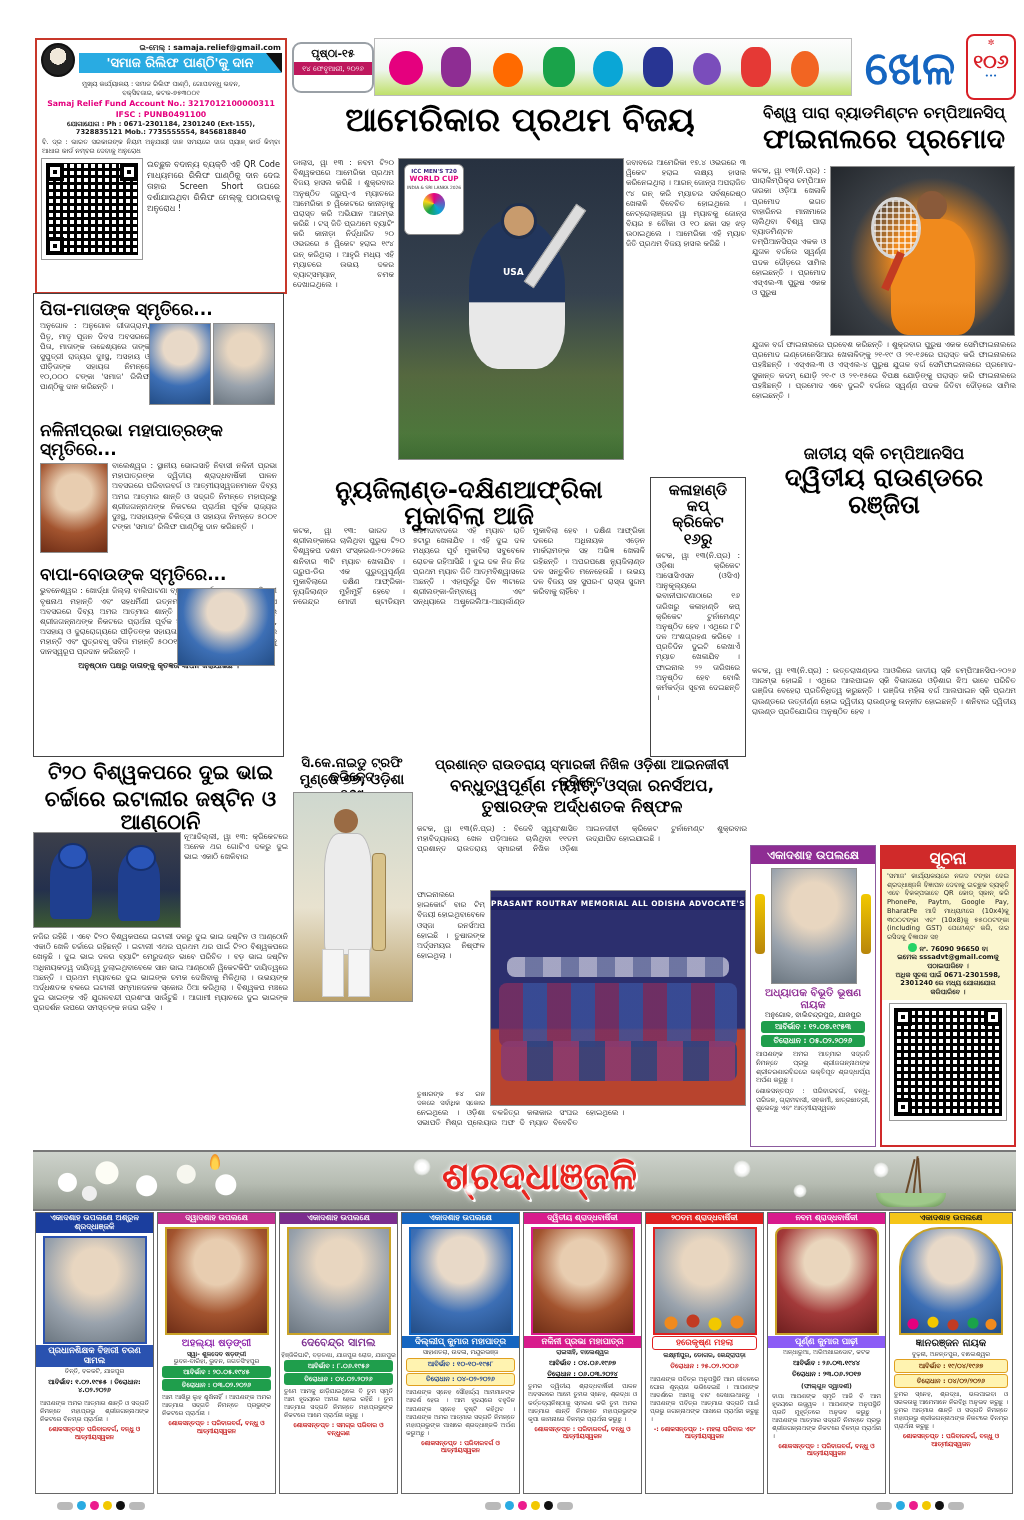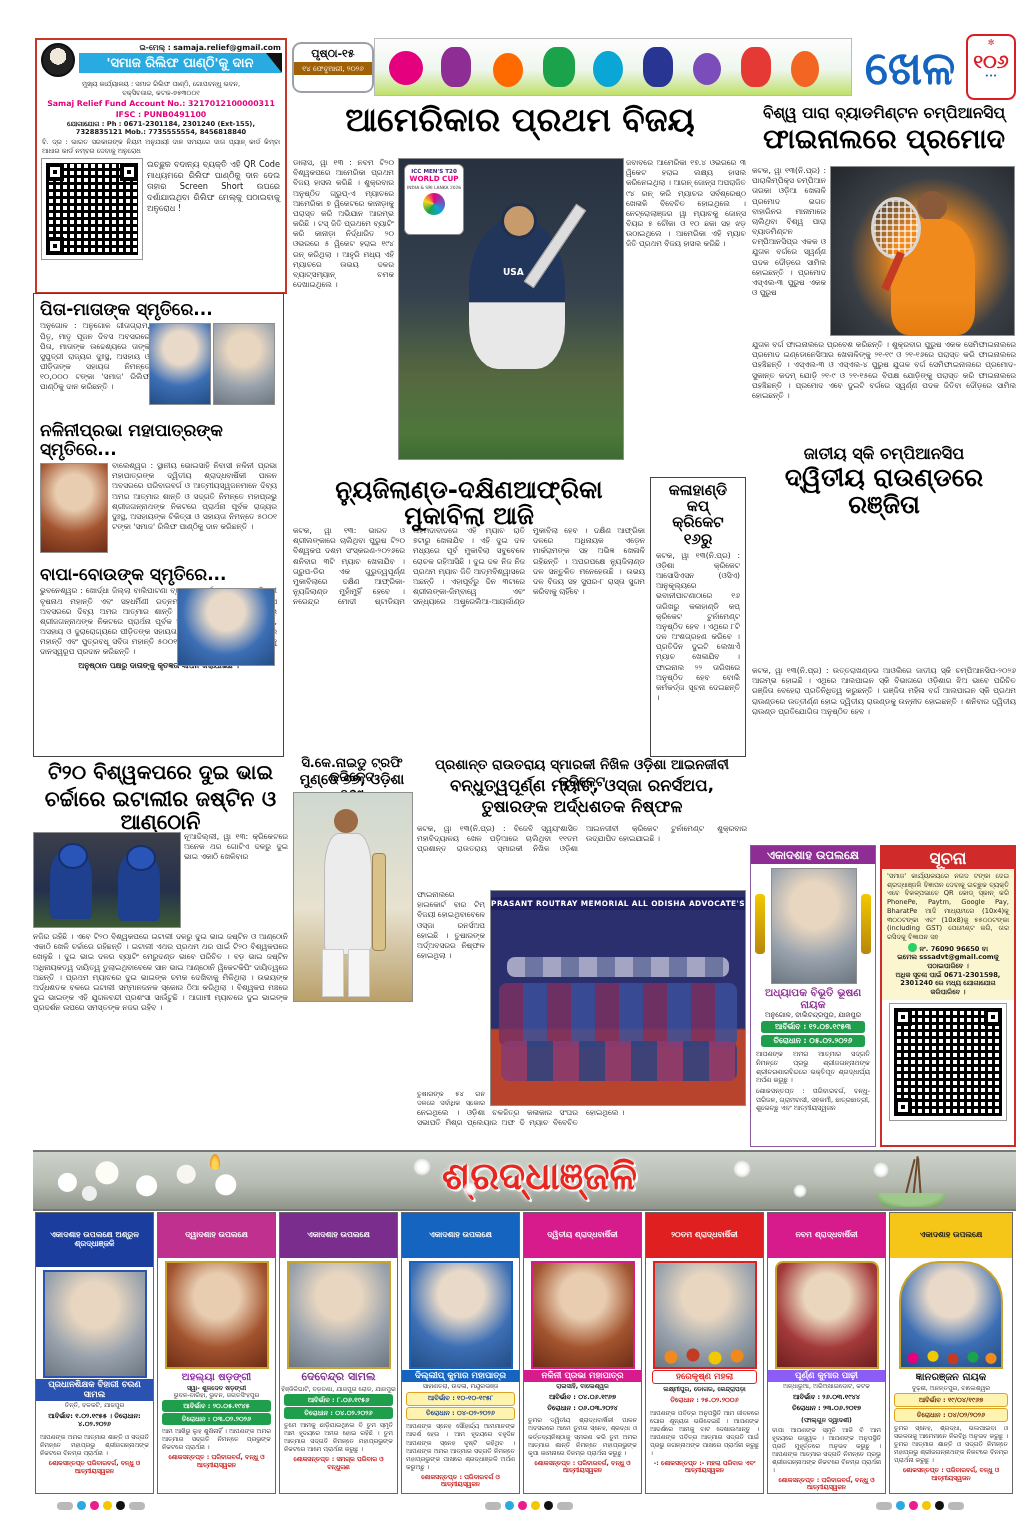--- a/index.html
+++ b/index.html
@@ -13,21 +13,21 @@
   .hl{color:#000;font-weight:bold;line-height:1.08;}
   .ph{position:absolute;border:1px solid #8f8f8f;overflow:hidden;}
   
   .relief{border:2px solid #c8382a;background:#fff;}
   .relief-title{background:#29abe2;color:#fff;font-weight:bold;font-size:13px;text-align:center;padding:2px 0;position:relative;}
   .relief-title:after{content:"";position:absolute;right:-1px;top:0;border-top:20px solid #111;border-left:16px solid transparent;}
   .avatar{width:30px;height:30px;border-radius:50%;background:radial-gradient(circle at 50% 38%,#f0e8da 0 34%,#222 35% 100%);border:2px solid #111;}
   .magenta{color:#e5007e;}
   
   .badge{border:2px solid #9aa0a6;border-radius:9px;background:#fff;overflow:hidden;}
-  .badge .date{background:#a16207;color:#fff;}
+  .badge .date{background:#be185d;color:#fff;}
   .banner-sports{background:linear-gradient(180deg,#fdfdfd 0%,#eef6ee 55%,#bfe06a 100%);overflow:hidden;}
   .blob{position:absolute;border-radius:50%;filter:blur(0.3px);}
   .khela{font-weight:bold;color:#1565c0;text-shadow:0 0 2px #fff,0 0 4px #fff,1px 1px 0 #fff;}
   .logo106{border:2px solid #d81f26;border-radius:8px;color:#d81f26;background:#fff;}
   
   .photo-cricket-main{background:linear-gradient(180deg,#273140 0%,#35414f 45%,#55683f 72%,#4a7d3a 100%);}
   .photo-badminton{background:radial-gradient(circle at 55% 55%,#f08a1d 0 26%,#3a3f45 60%,#23272c 100%);}
   .photo-ski{background:linear-gradient(180deg,#9fb2a1 0 18%,#e9edf0 19% 100%);}
   .photo-brothers{background:linear-gradient(180deg,#3c3f4a 0%,#24304d 60%,#3c5a33 100%);}
   .photo-batsman{background:linear-gradient(180deg,#cfd8cf 0%,#e8e2cf 55%,#b9a06a 100%);}
@@ -54,21 +54,21 @@
   
   .tribute{background:linear-gradient(180deg,#cdd2cb 0%,#b6bcb2 55%,#8f958b 100%);border-top:2px solid #777;border-bottom:2px solid #777;}
   .tribute-title{font-weight:bold;color:#e8251f;text-shadow:0 0 2px #fff,0 0 5px #fff,2px 2px 0 #fff;}
   .flowers{background:radial-gradient(circle at 12% 55%,#fff 0 9px,transparent 10px),radial-gradient(circle at 30% 35%,#fdfdf5 0 11px,transparent 12px),radial-gradient(circle at 48% 62%,#fff 0 10px,transparent 11px),radial-gradient(circle at 66% 38%,#f7f7ef 0 9px,transparent 10px),radial-gradient(circle at 84% 60%,#fff 0 10px,transparent 11px),radial-gradient(circle at 22% 78%,#eee 0 7px,transparent 8px);}
   .diya{position:absolute;width:44px;height:26px;background:radial-gradient(ellipse at 50% 40%,#5a3category,#5a3a22 0 60%,#3a2415 100%);border-radius:0 0 22px 22px;}
   .flame{position:absolute;width:10px;height:16px;background:radial-gradient(ellipse at 50% 70%,#ffd34d 0 40%,#f08a1d 70%,transparent 100%);border-radius:50% 50% 50% 50%/62% 62% 38% 38%;}
   .incense{position:absolute;width:2px;background:#6b4a2a;transform-origin:bottom;}
   .sparkle{position:absolute;border-radius:50%;background:radial-gradient(circle,#fff 0 30%,rgba(255,255,255,.65) 55%,transparent 70%);}
   
   .obit{position:absolute;top:1212px;width:119px;height:282px;border:1.6px solid #666;background:#fff;box-sizing:border-box;}
-  .obit .hdr{color:#fff;font-weight:bold;text-align:center;font-size:7.8px;line-height:1.15;padding:18px 1px;}
+  .obit .hdr{color:#fff;font-weight:bold;text-align:center;font-size:7.8px;line-height:1.15;padding:1px 1px;}
   .obit .oph{margin:3px auto 1px;width:100px;height:104px;border:2px solid #c9a227;position:relative;overflow:hidden;}
   .obit .name{font-weight:bold;text-align:center;font-size:8.6px;line-height:1.1;padding:1.5px 1px;}
   .obit .loc{text-align:center;font-size:6.3px;color:#222;line-height:1.15;}
   .obit .dates{margin:2px 4px;text-align:center;font-size:6.6px;line-height:1.35;padding:1.5px 0;}
   .obit .bod{margin:2px 4px;font-size:6.3px;line-height:1.28;text-align:justify;color:#161616;}
   .obit .foot{margin:1px 3px;text-align:center;font-size:6.3px;line-height:1.2;color:#c21616;font-weight:bold;}
   .regdots{display:flex;align-items:center;gap:4px;}
   .regdots i{display:block;width:9px;height:9px;border-radius:50%;}
   .regdots b{display:block;width:16px;height:8px;border-radius:4px;background:#b9b9b9;}
   .dot-c{background:#29abe2}.dot-m{background:#ec1c8d}.dot-y{background:#f2c800}.dot-k{background:#111}
@@ -211,21 +211,21 @@
     <div style="position:absolute;left:40px;top:16px;width:24px;height:24px;border-radius:50%;background:#9a6b44;"></div>
     <div style="position:absolute;left:30px;top:40px;width:46px;height:120px;background:#ececec;border-radius:30% 30% 10% 10%;border:1px solid #bbb;"></div>
     <div style="position:absolute;left:78px;top:60px;width:12px;height:96px;background:#d8c28a;border:1px solid #9b8250;border-radius:4px;"></div>
     <div style="position:absolute;left:28px;top:156px;width:20px;height:46px;background:#f5f5f5;border:1px solid #ccc;"></div>
     <div style="position:absolute;left:54px;top:156px;width:20px;height:46px;background:#f5f5f5;border:1px solid #ccc;"></div>
   </div>
 
   <div class="abs kicker" style="left:417px;top:756px;width:330px;font-size:13.5px;">ପ୍ରଶାନ୍ତ ରାଉତରାୟ ସ୍ମାରକୀ ନିଖିଳ ଓଡ଼ିଶା ଆଇନଜୀବୀ କ୍ରିକେଟ</div>
   <div class="abs hl ctr" style="left:417px;top:776px;width:330px;font-size:16.5px;line-height:1.25;">ବନ୍ଧୁତ୍ୱପୂର୍ଣ୍ଣ ମ୍ୟାଚ୍, ଓସ୍ଜା ରନର୍ସଅପ, ତୁଷାରଙ୍କ ଅର୍ଦ୍ଧଶତକ ନିଷ୍ଫଳ</div>
   <div class="abs small jt" style="left:417px;top:824px;width:330px;height:62px;column-count:2;column-gap:8px;overflow:hidden;">କଟକ, ୱା ୧୩(ନି.ପ୍ର) : ବିଜେବି ସ୍ୱୟଂଶାସିତ ମହାବିଦ୍ୟାଳୟ ଖେଳ ପଡ଼ିଆରେ ଚାଲିଥିବା ୧୧ତମ ପ୍ରଶାନ୍ତ ରାଉତରାୟ ସ୍ମାରକୀ ନିଖିଳ ଓଡ଼ିଶା ଆଇନଜୀବୀ କ୍ରିକେଟ ଟୁର୍ନାମେଣ୍ଟ ଶୁକ୍ରବାର ଉଦ୍‌ଯାପିତ ହୋଇଯାଇଛି ।</div>
-  <div class="abs small jt" style="left:417px;top:890px;width:68px;height:214px;overflow:hidden;">ଫାଇନାଲରେ ହାଇକୋର୍ଟ ବାର ଟିମ୍ ବିଜୟୀ ହୋଇଥିବାବେଳେ ଓସ୍ଜା ରନର୍ସଅପ ହୋଇଛି । ତୁଷାରଙ୍କ ଅର୍ଦ୍ଅବସରର ନିଷ୍ଫଳ ହୋଇଥିଲା ।</div>
+  <div class="abs small jt" style="left:417px;top:890px;width:68px;height:214px;overflow:hidden;">ଫାଇନାଲରେ ହାଇକୋର୍ଟ ବାର ଟିମ୍ ବିଜୟୀ ହୋଇଥିବାବେଳେ ଓସ୍ଜା ରନର୍ସଅପ ହୋଇଛି । ତୁଷାରଙ୍କ ଅର୍ଦ୍ସମୟର ନିଷ୍ଫଳ ହୋଇଥିଲା ।</div>
   <div class="ph photo-group" style="left:490px;top:890px;width:254px;height:214px;">
     <div class="strip" style="top:6px;font-size:7.4px;letter-spacing:.4px;background:rgba(20,20,90,.55);padding:2px 0;">PRASANT ROUTRAY MEMORIAL ALL ODISHA ADVOCATE'S</div>
     <div style="position:absolute;left:8px;top:92px;width:238px;height:64px;background:repeating-linear-gradient(90deg,#7a2f62 0 24px,#3a4f9a 24px 48px);border-radius:8px;opacity:.85;"></div>
     <div style="position:absolute;left:16px;top:66px;width:222px;height:20px;background:repeating-linear-gradient(90deg,#d8d8e8 0 18px,#8a93b8 18px 36px);border-radius:8px;opacity:.7;"></div>
     <div style="position:absolute;left:10px;top:150px;width:236px;height:40px;background:repeating-linear-gradient(90deg,#8a3a6e 0 26px,#31427e 26px 52px);border-radius:8px;opacity:.9;"></div>
   </div>
   <div class="abs small jt" style="left:417px;top:1108px;width:330px;height:34px;column-count:2;column-gap:8px;overflow:hidden;">ନେଇଥିଲେ । ଓଡ଼ିଶା ଚଳଚ୍ଚିତ୍ର କଳାକାର ସଂଘର ସଭାପତି ମିଶ୍ର ପ୍ଲେୟାର ଅଫ ଦି ମ୍ୟାଚ ବିବେଚିତ ହୋଇଥିଲେ ।</div>
   <div class="abs tiny jt" style="left:417px;top:1090px;width:68px;height:16px;overflow:hidden;">ତୁଷାରଙ୍କ ୫୪ ରନ ଦଳରେ ସର୍ବାଧିକ ସ୍କୋର ଥିଲା । ବିଜୟୀ ଦଳ ଟ୍ରଫି ସହ ପୁରସ୍କୃତ ହୋଇଥିଲା ।</div>
 
   <div class="abs ekad" style="left:750px;top:845px;width:126px;height:302px;box-sizing:border-box;">
@@ -322,21 +322,21 @@
     <div class="bod">ଆପଣଙ୍କ ସ୍ନେହ ସୌହାର୍ଦ୍ଦ୍ୟ ଆମମାନଙ୍କ ଆଦର୍ଶ ହେଉ । ଆମ ହୃଦୟରେ ବହୁଦିନ ଆପଣଙ୍କ ସ୍ନେହ ଦୃଷ୍ଟି ରହିଥିବ । ଆପଣଙ୍କ ଅମର ଆତ୍ମାର ସଦ୍‌ଗତି ନିମନ୍ତେ ମହାପ୍ରଭୁଙ୍କ ପାଖରେ ଶ୍ରଦ୍ଧାଞ୍ଜଳି ଅର୍ପଣ କରୁଅଛୁ ।</div>
     <div class="foot">ଶୋକସନ୍ତପ୍ତ : ପରିବାରବର୍ଗ ଓ ଆତ୍ମୀୟସ୍ୱଜନ</div>
   </div>
 
   <div class="obit" style="left:523px;">
     <div class="hdr" style="background:#d81b8c;">ଦ୍ୱିତୀୟ ଶ୍ରାଦ୍ଧବାର୍ଷିକୀ</div>
     <div class="oph photo-portrait-warm" style="border-color:#d81b8c;"></div>
     <div class="name" style="background:#d81b8c;color:#fff;">ନଳିନୀ ପ୍ରଭା ମହାପାତ୍ର</div>
     <div class="loc blueline">ରାଇସାହି, ବାଲେଶ୍ୱର</div>
     <div class="dates bold">ଆବିର୍ଭାବ : ୦୪.୦୬.୧୯୬୭</div>
-    <div class="dates bold" style="margin-top:-3px;">ତିରୋଧାନ : ୦୬.୦୩.୨୦୨୪</div>
+    <div class="dates bold" style="margin-top:-3px;text-decoration:underline;">ତିରୋଧାନ : ୦୬.୦୩.୨୦୨୪</div>
     <div class="bod">ତୁମର ଦ୍ୱିତୀୟ ଶ୍ରାଦ୍ଧବାର୍ଷିକୀ ପାଳନ ଅବସରରେ ଆମେ ତୁମର ସ୍ନେହ, ଶ୍ରଦ୍ଧା ଓ କର୍ତ୍ତବ୍ୟନିଷ୍ଠାକୁ ସ୍ମରଣ କରି ତୁମ ଅମର ଆତ୍ମାର ଶାନ୍ତି ନିମନ୍ତେ ମହାପ୍ରଭୁଙ୍କ କୃପା କାମନାରେ ବିନମ୍ର ପ୍ରାର୍ଥନା କରୁଛୁ ।</div>
     <div class="foot">ଶୋକସନ୍ତପ୍ତ : ପରିବାରବର୍ଗ, ବନ୍ଧୁ ଓ ଆତ୍ମୀୟସ୍ୱଜନ</div>
   </div>
 
   <div class="obit" style="left:645px;">
     <div class="hdr" style="background:#e02020;">୨୦ତମ ଶ୍ରାଦ୍ଧବାର୍ଷିକୀ</div>
     <div class="oph photo-portrait-grey" style="border-color:#e02020;">
       <div style="position:absolute;left:0;bottom:0;width:100%;height:20px;background:radial-gradient(circle at 16% 50%,#f08a1d 0 6px,transparent 7px),radial-gradient(circle at 38% 40%,#c23b22 0 6px,transparent 7px),radial-gradient(circle at 60% 55%,#f2c800 0 6px,transparent 7px),radial-gradient(circle at 82% 45%,#f08a1d 0 6px,transparent 7px);"></div>
     </div>
     <div class="name" style="color:#e02020;border:1px solid #e02020;margin:1px 6px;border-radius:3px;">ହରେକୃଷ୍ଣ ମହଲା</div>

